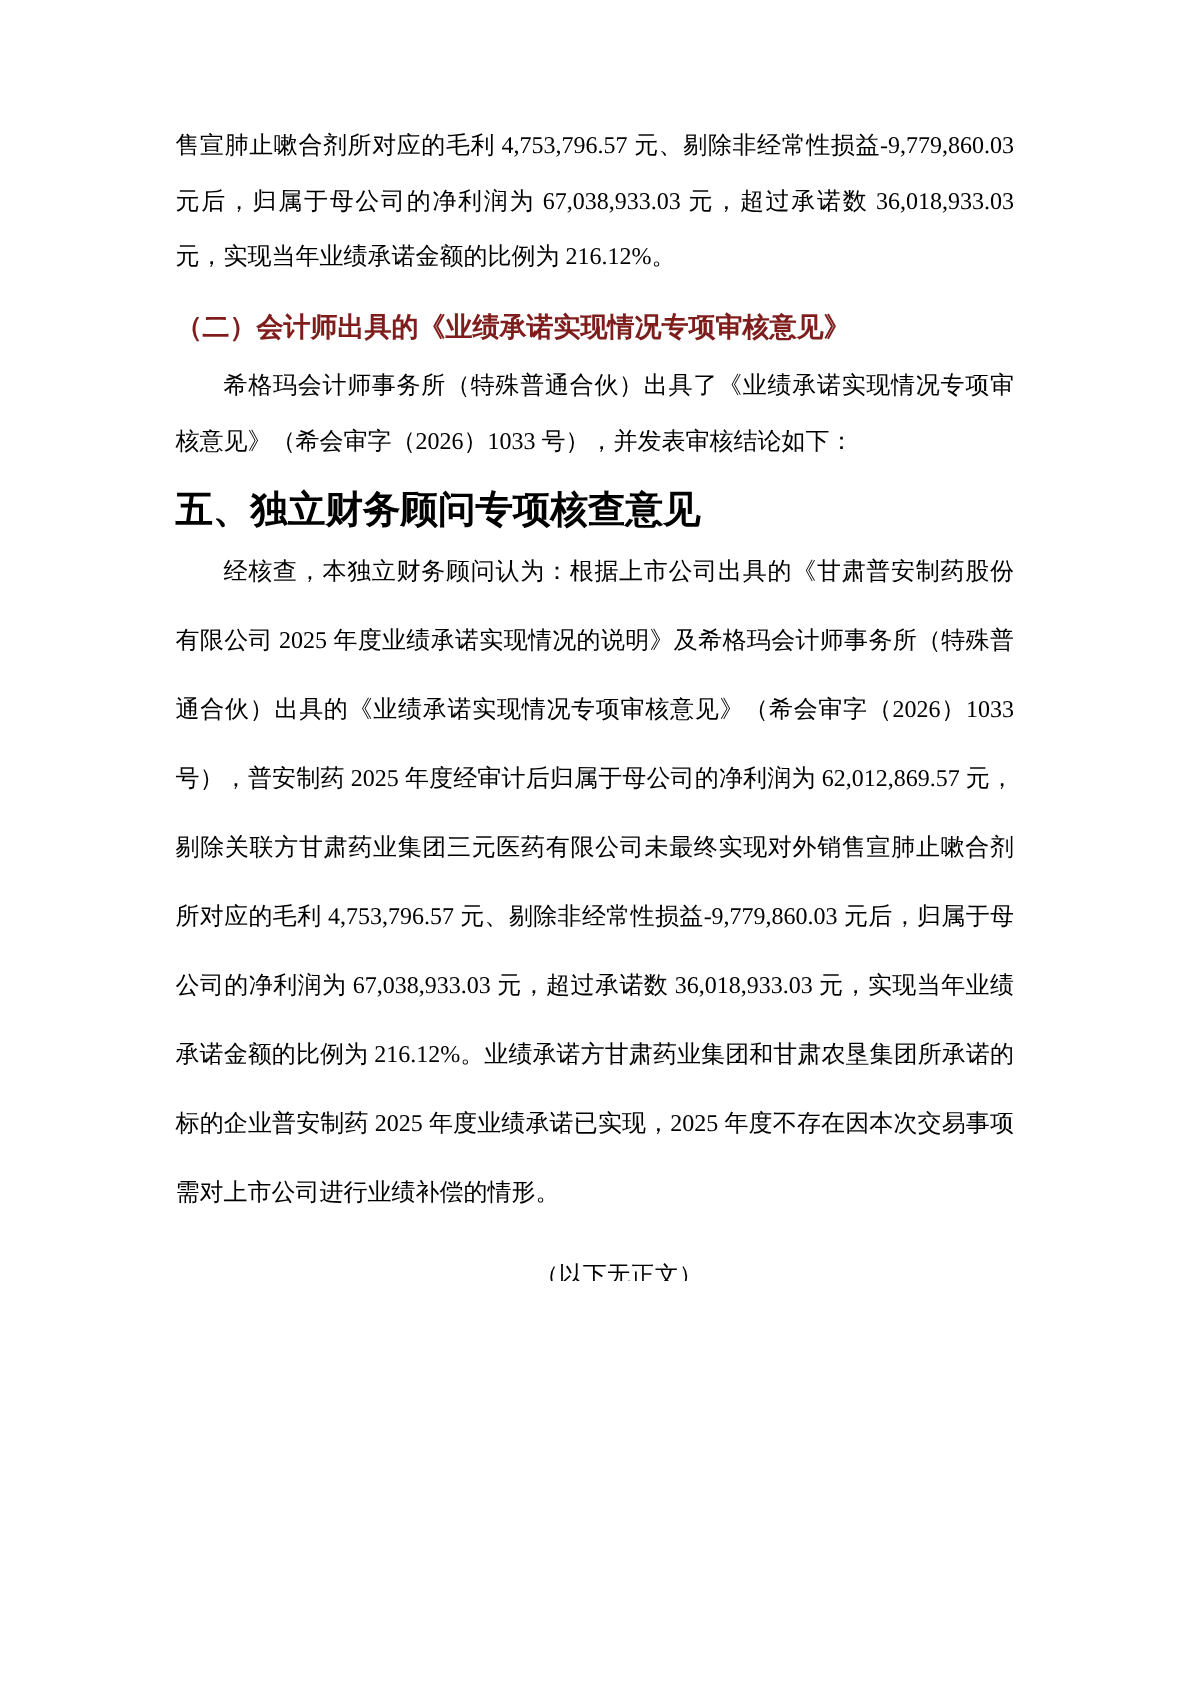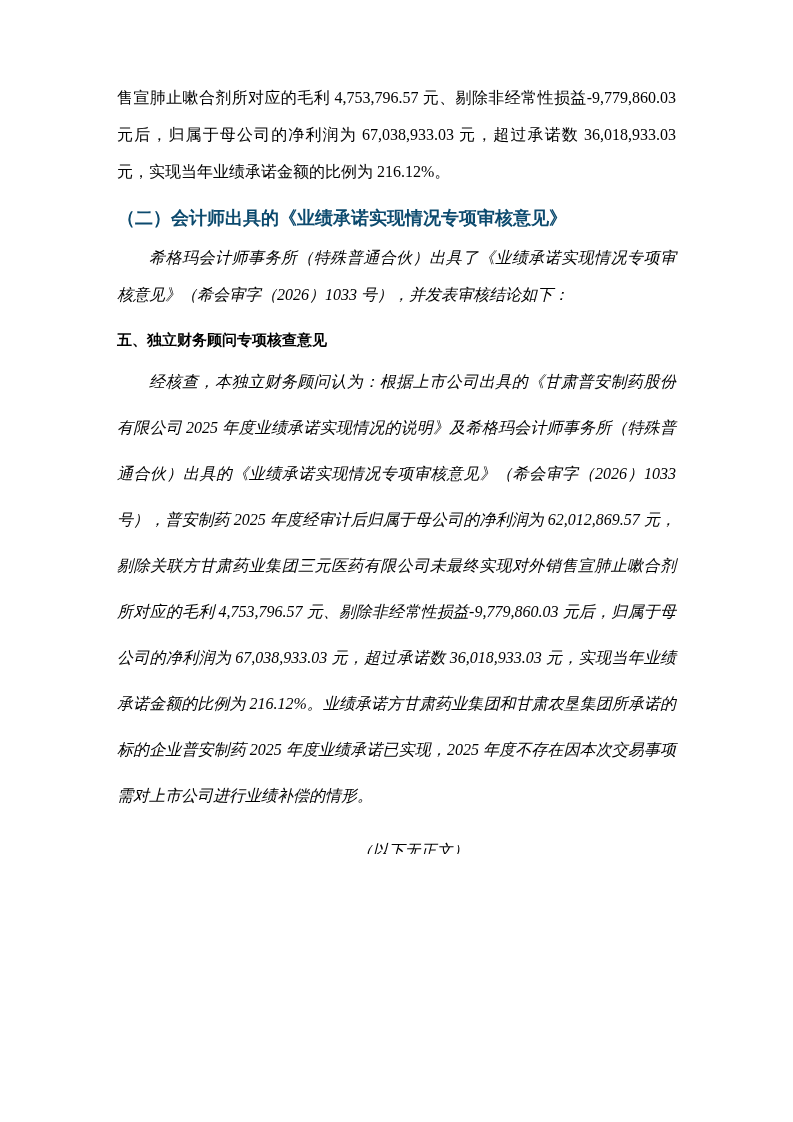--- a/index.html
+++ b/index.html
@@ -26,36 +26,35 @@
   .body-text {
     margin: 0;
     font-size: 16px;
     line-height: 37px;
     text-align: justify;
     color: #000000;
     word-break: break-word;
   }
   .indent {
     text-indent: 2em;
-    font-style: italic;
   }
   .heading-l2 {
     margin: 13px 0 6px 0;
     font-family: "Liberation Sans", "DejaVu Sans", sans-serif;
     font-weight: bold;
     font-size: 18px;
     line-height: 30px;
-    color: #0c4a6e;
+    color: #7f1d1d;
     text-align: left;
   }
   .heading-l1 {
     margin: 11px 0 3px 0;
     font-family: "Liberation Sans", "DejaVu Sans", sans-serif;
     font-weight: bold;
-    font-size: 15px;
+    font-size: 25px;
     line-height: 32px;
     color: #000000;
     text-align: left;
   }
   .para-long {
     line-height: 46px;
   }
   .end-note {
     margin-top: 9px;
     text-align: center;

